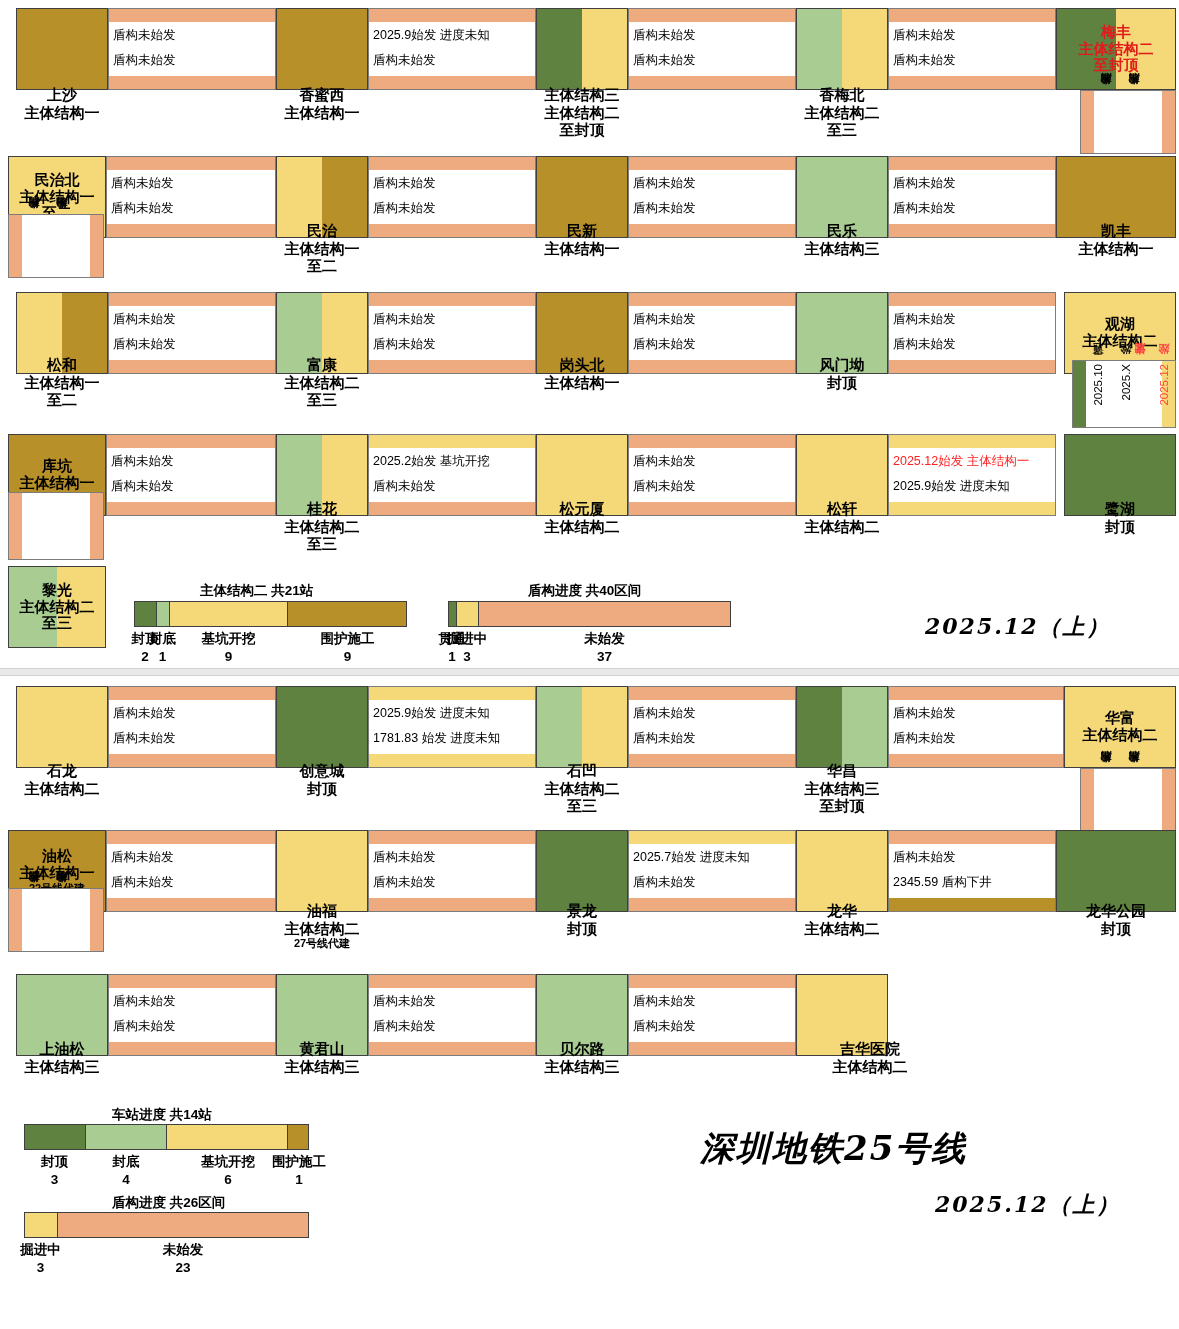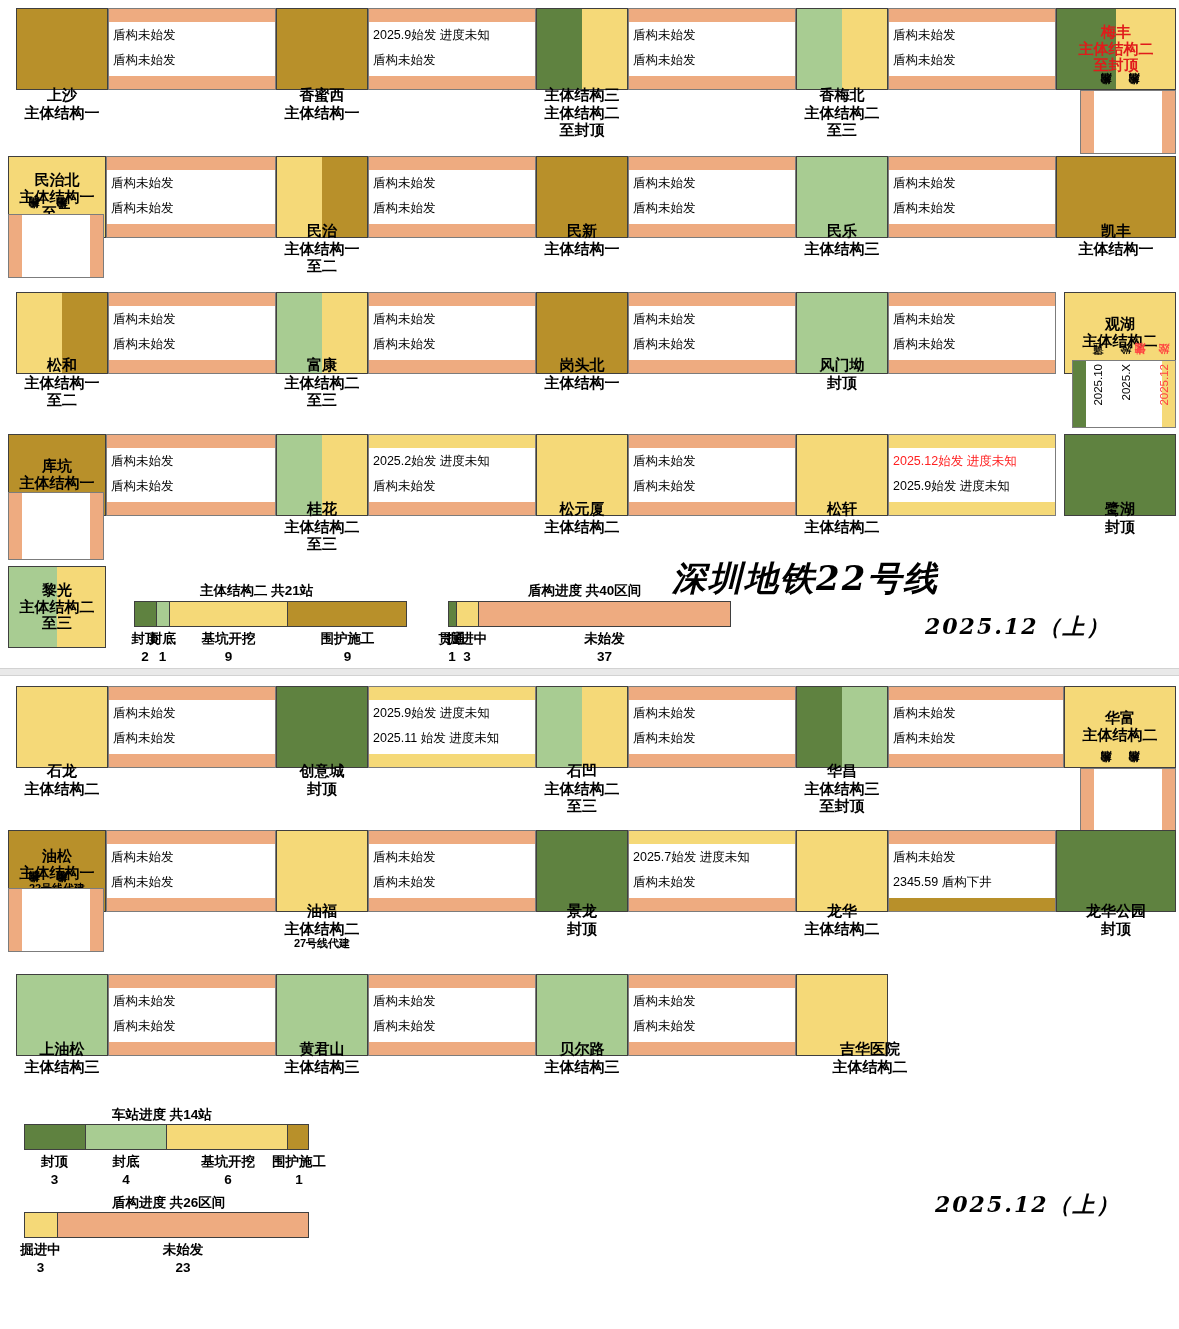--- a/index.html
+++ b/index.html
@@ -289,33 +289,33 @@
       </div>
       <div class="tunnel" style="left:106px;top:434px;width:170px;height:82px;">
         <div class="bar top" style="background:#eeab80;"></div>
         <div class="bar bot" style="background:#eeab80;"></div>
         <div class="txt t1">盾构未始发</div>
         <div class="txt t2">盾构未始发</div>
       </div>
       <div class="tunnel" style="left:368px;top:434px;width:168px;height:82px;">
         <div class="bar top" style="background:#f5d978;"></div>
         <div class="bar bot" style="background:#eeab80;"></div>
-        <div class="txt t1">2025.2始发 进度未知</div>
+        <div class="txt t1">2025.2始发 基坑开挖</div>
         <div class="txt t2">盾构未始发</div>
       </div>
       <div class="tunnel" style="left:628px;top:434px;width:168px;height:82px;">
         <div class="bar top" style="background:#eeab80;"></div>
         <div class="bar bot" style="background:#eeab80;"></div>
         <div class="txt t1">盾构未始发</div>
         <div class="txt t2">盾构未始发</div>
       </div>
       <div class="tunnel" style="left:888px;top:434px;width:168px;height:82px;">
         <div class="bar top" style="background:#f5d978;"></div>
         <div class="bar bot" style="background:#f5d978;"></div>
-        <div class="txt t1 red">2025.12始发 进度未知</div>
+        <div class="txt t1 red">2025.12始发 主体结构一</div>
         <div class="txt t2">2025.9始发 进度未知</div>
       </div>
       <div class="station" style="left:8px;top:434px;width:98px;height:82px;">
         <div class="half" style="background:#b8902a;"></div>
         <div class="half" style="background:#b8902a;"></div>
         <div class="lbl">
           <div>库坑</div>
           <div>主体结构一</div>
         </div>
       </div>
@@ -399,38 +399,37 @@
         <div class="num">1</div>
       </div>
       <div class="lg-item" style="left:412px;top:630px;width:110px;">
         <div>掘进中</div>
         <div class="num">3</div>
       </div>
       <div class="lg-item" style="left:549.5px;top:630px;width:110px;">
         <div>未始发</div>
         <div class="num">37</div>
       </div>
-      <div class="brush t" style="left:672px;top:556px;">深圳地铁22号线</div>
       <div class="brush d" style="left:925px;top:612px;">2025.12（上）</div>
     </div>
 
   <div class="divider" style="top:668px;"></div>
 
   <div class="panel" id="panel25" style="top:678px;height:651px;">
       <div class="tunnel" style="left:108px;top:8px;width:168px;height:82px;">
         <div class="bar top" style="background:#eeab80;"></div>
         <div class="bar bot" style="background:#eeab80;"></div>
         <div class="txt t1">盾构未始发</div>
         <div class="txt t2">盾构未始发</div>
       </div>
       <div class="tunnel" style="left:368px;top:8px;width:168px;height:82px;">
         <div class="bar top" style="background:#f5d978;"></div>
         <div class="bar bot" style="background:#f5d978;"></div>
         <div class="txt t1">2025.9始发 进度未知</div>
-        <div class="txt t2">2025.11 始发 进度未知</div>
+        <div class="txt t2">1781.83 始发 进度未知</div>
       </div>
       <div class="tunnel" style="left:628px;top:8px;width:168px;height:82px;">
         <div class="bar top" style="background:#eeab80;"></div>
         <div class="bar bot" style="background:#eeab80;"></div>
         <div class="txt t1">盾构未始发</div>
         <div class="txt t2">盾构未始发</div>
       </div>
       <div class="tunnel" style="left:888px;top:8px;width:176px;height:82px;">
         <div class="bar top" style="background:#eeab80;"></div>
         <div class="bar bot" style="background:#eeab80;"></div>
@@ -636,16 +635,17 @@
         <div class="seg" style="width:252px;background:#eeab80;"></div>
       </div>
       <div class="lg-item" style="left:-14.5px;top:563px;width:110px;">
         <div>掘进中</div>
         <div class="num">3</div>
       </div>
       <div class="lg-item" style="left:128px;top:563px;width:110px;">
         <div>未始发</div>
         <div class="num">23</div>
       </div>
+      <div class="brush t" style="left:700px;top:448px;">深圳地铁25号线</div>
       <div class="brush d" style="left:935px;top:512px;">2025.12（上）</div>
     </div>
 
 </div>
 
 </body></html>

